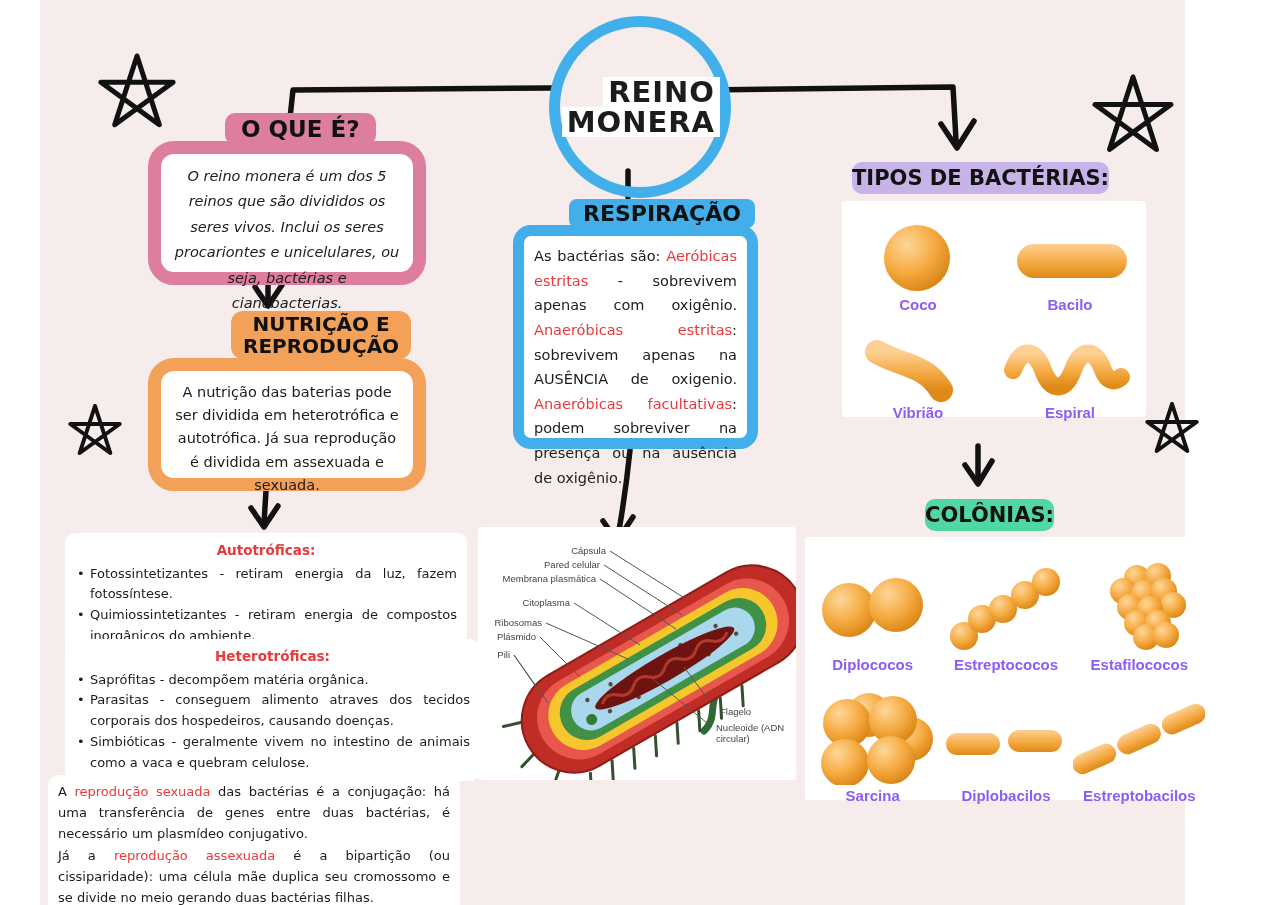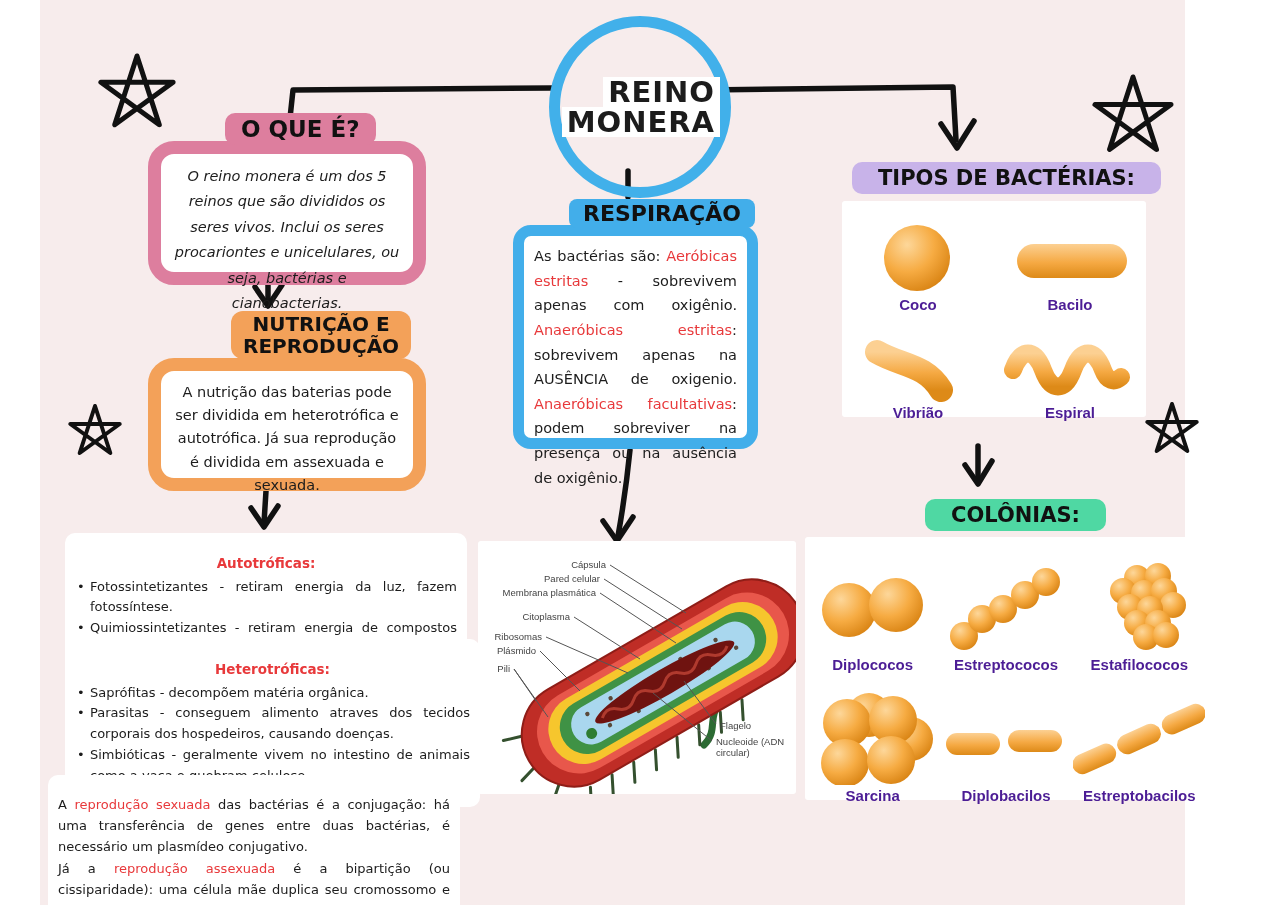--- a/index.html
+++ b/index.html
@@ -21,32 +21,32 @@
   .pink  .boxbody{border:13px solid #dd7e9e;border-radius:26px;}
   .orange .tab{background:#f3a159;border-radius:12px;padding:2px 12px;font-size:20px;line-height:1.1;margin-left:31px;}
   .orange .boxbody{border:13px solid #f3a159;border-radius:26px;}
   .blue  .tab{background:#42aeea;border-radius:8px;padding:2px 14px;font-size:22px;}
   .blue  .boxbody{border:11px solid #42aeea;border-radius:18px;}
   .boxtext{font-size:14.5px;line-height:1.75;text-align:center;padding:10px 12px;}
   .boxtext.justify{text-align:justify;line-height:1.7;padding:8px 10px;}
   .red{color:#e8393b;}
 
   
-  .chip{font-weight:800;font-size:21px;color:#111;padding:4px 26px;border-radius:10px;text-align:right;}
+  .chip{font-weight:800;font-size:21px;color:#111;padding:4px 0;border-radius:10px;text-align:right;}
   .chip.purple{background:#c8b3e9;}
   .chip.green{background:#4fd8a3;}
 
   
   .panel{background:#fff;border-radius:3px;}
   .cellgrid{display:grid;height:100%;}
   .cellitem{display:flex;flex-direction:column;align-items:center;justify-content:flex-end;}
-  .shape-label{font-family:"Liberation Sans",sans-serif;font-weight:bold;font-size:15px;color:#4c1d95;margin-top:2px;}
-
-  
-  .note{background:#fff;border-radius:10px;box-sizing:border-box;padding:20px 10px;font-size:13px;line-height:1.6;}
+  .shape-label{font-family:"Liberation Sans",sans-serif;font-weight:bold;font-size:15px;color:#8b5cf6;margin-top:2px;}
+
+  
+  .note{background:#fff;border-radius:10px;box-sizing:border-box;padding:7px 10px;font-size:13px;line-height:1.6;}
   .note .ttl{color:#e8393b;font-weight:700;text-align:center;font-size:13.5px;margin-bottom:2px;}
   .note ul{margin:0;padding:0;list-style:none;}
   .note li{position:relative;padding-left:15px;text-align:justify;}
   .note li::before{content:"•";position:absolute;left:2px;}
   .note p{margin:0 0 2px 0;text-align:justify;}
 
   svg text{font-family:"Liberation Sans",sans-serif;}
 </style>
 </head>
 <body>
@@ -234,21 +234,21 @@
       <li>Parasitas - conseguem alimento atraves dos tecidos corporais dos hospedeiros, causando doenças.</li>
       <li>Simbióticas - geralmente vivem no intestino de animais como a vaca e quebram celulose.</li>
     </ul>
   </div>
 
   <div class="abs note" style="left:48px;top:775px;width:412px;">
     <p><span>A </span><span class="red">reprodução sexuada</span><span> das bactérias é a conjugação: há uma transferência de genes entre duas bactérias, é necessário um plasmídeo conjugativo.</span></p>
     <p><span>Já a </span><span class="red">reprodução assexuada</span><span> é a bipartição (ou cissiparidade): uma célula mãe duplica seu cromossomo e se divide no meio gerando duas bactérias filhas.</span></p>
   </div>
 
-  <div class="abs panel" style="left:478px;top:541px;width:318px;height:253px;">
+  <div class="abs panel" style="left:478px;top:527px;width:318px;height:253px;">
     <svg width="318" height="253" viewBox="0 0 318 253">
 
       <path d="M 298 80 C 320 100 298 118 288 132 C 276 150 252 148 240 164 C 230 178 240 190 226 204" stroke="#2c6b33" stroke-width="7" fill="none" stroke-linecap="round"></path>
       <g transform="rotate(-30 185 142)">
 
         <g stroke="#34502e" stroke-width="3" stroke-linecap="round">
           <path d="M 70 196 L 61 214"></path>
             <path d="M 95 196 L 86 214"></path>
             <path d="M 120 196 L 111 214"></path>
           <path d="M 145 196 L 136 214"></path>

